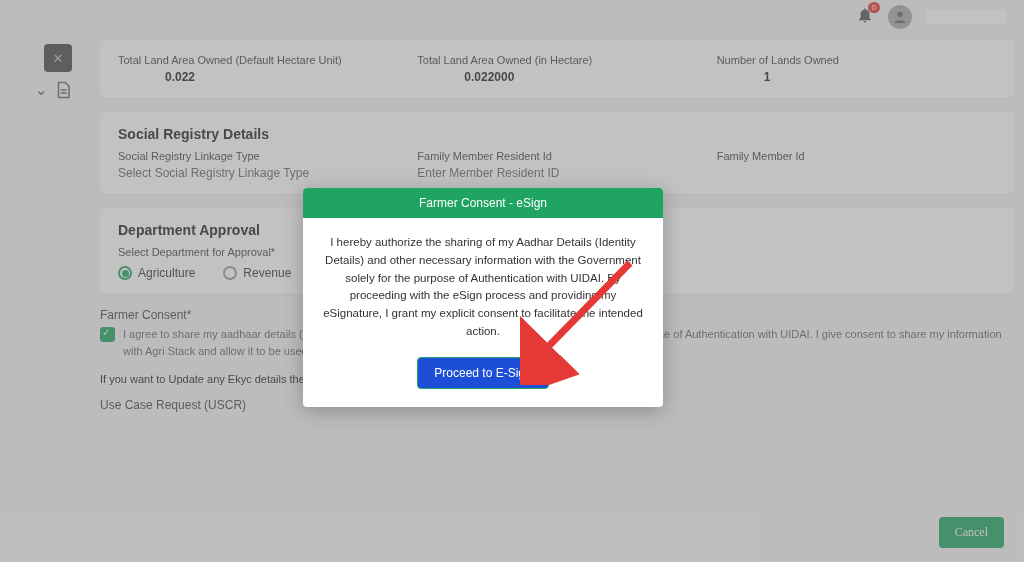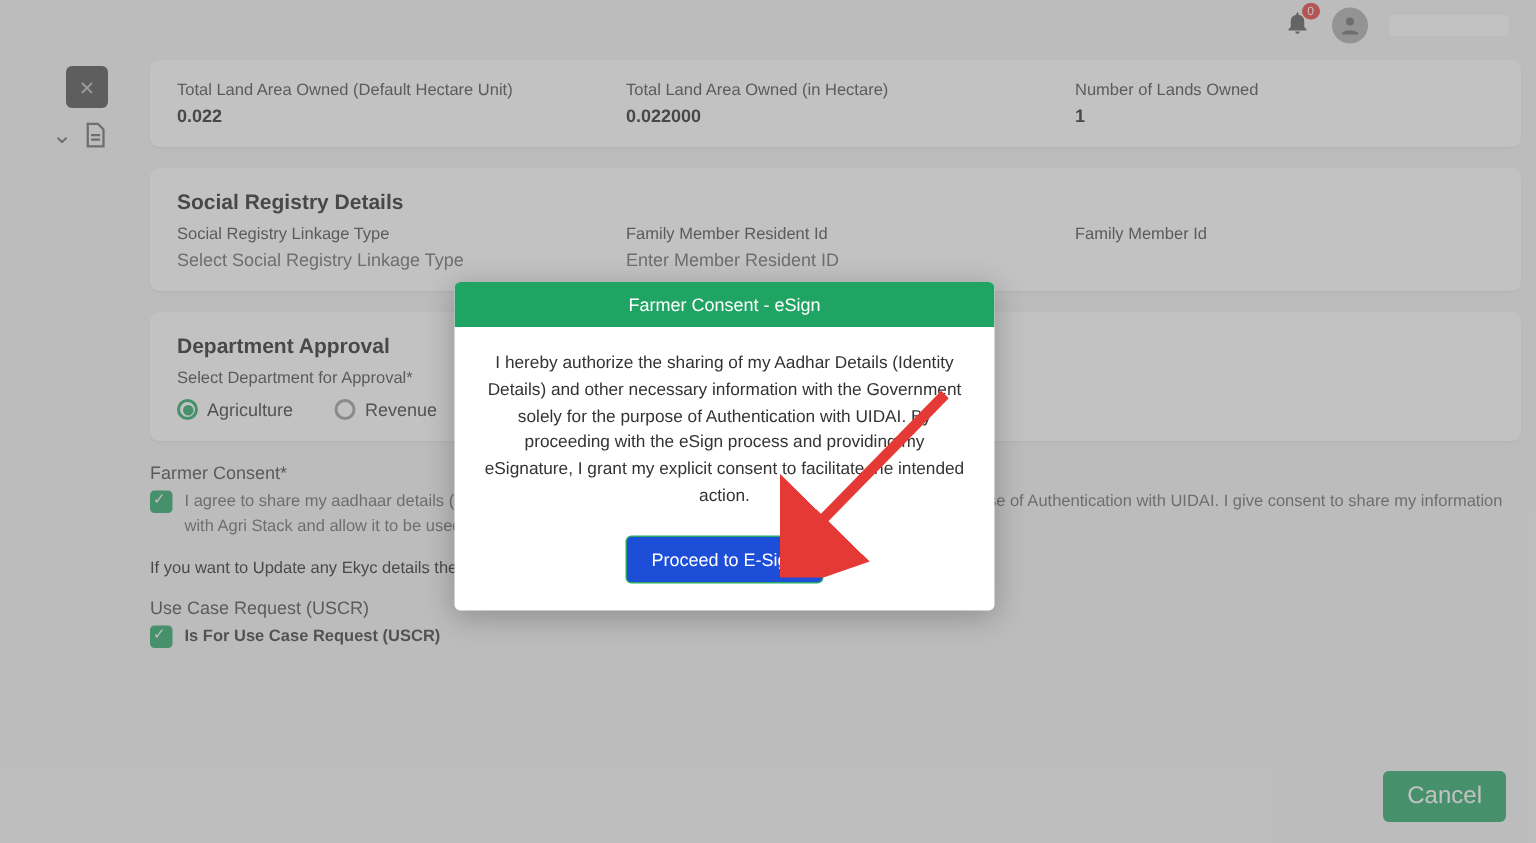--- a/index.html
+++ b/index.html
@@ -17,40 +17,40 @@
   .close-sq { width: 28px; height: 28px; background: #494949; border-radius: 4px; color:#bbb; display:flex;align-items:center;justify-content:center; font-size:13px;}
   .rail-row { display:flex; align-items:center; gap:6px; color:#666;}
   .rail-row svg { width:18px; height:18px; fill:#666;}
 
   .content { position:absolute; left:100px; top:40px; right:10px; }
 
   .card { background:#fff; border-radius:6px; padding:14px 18px; margin-bottom:14px; box-shadow:0 1px 2px rgba(0,0,0,.06);}
   .row3 { display:flex; gap:20px;}
   .col { flex:1; }
   .label { font-size:11px; color:#444; margin-bottom:4px; }
-  .value { font-size:12px; font-weight:600; color:#222;}
+  .value { font-size:12px; font-weight:600; color:#222;margin-left:47px;}
   .value-light { font-size:12px; color:#666;}
 
   .section-title { font-size:14px; font-weight:700; color:#222; margin-bottom:8px;}
 
   .radio-row { display:flex; gap:28px; margin-top:8px;}
   .radio-item { display:flex; align-items:flex-start; gap:6px; font-size:12px; color:#333;}
   .radio { width:14px; height:14px; border-radius:50%; border:2px solid #1fa463; display:inline-flex; align-items:center; justify-content:center;}
   .radio.checked::after { content:""; width:7px; height:7px; border-radius:50%; background:#1fa463;}
   .radio.unchecked { border-color:#999;}
 
   .plain-block { margin:6px 0 10px 0; }
   .plain-label { font-size:12px; color:#444; margin-bottom:4px;}
   .plain-text { font-size:11px; color:#666; line-height:1.5;}
   .check-row { display:flex; gap:8px; align-items:flex-start;}
   .checkbox { width:15px; height:15px; background:#1fa463; border-radius:3px; flex-shrink:0; position:relative; margin-top:1px;}
   .checkbox::after { content:"✓"; color:#fff; font-size:10px; position:absolute; left:2px; top:0;}
   .link { text-decoration:underline; color:#333;}
 
-  .cancel-btn { position:absolute; right:20px; bottom:14px; background:#1fa463; color:#fff; border:none; border-radius:4px; padding:8px 16px; font-size:16px; cursor:pointer;}
+  .cancel-btn { position:absolute; right:20px; bottom:14px; background:#1fa463; color:#fff; border:none; border-radius:4px; padding:8px 16px; font-size:12px; cursor:pointer;font-family:Liberation Serif, serif;}
 
   
   .overlay { position:absolute; inset:0; background:rgba(120,120,120,0.45); }
 
   
   .modal { position:absolute; left:303px; top:188px; width:360px; background:#fff; border-radius:4px; box-shadow:0 4px 20px rgba(0,0,0,.25); overflow:hidden;}
   .modal-head { background:#1fa463; color:#fff; text-align:center; font-size:12px; padding:8px 6px; font-weight:500;}
   .modal-body { padding:16px 18px 18px; text-align:center; font-size:11.5px; color:#333; line-height:1.55;}
   .modal-btn { margin-top:16px; background:#1d4ed8; color:#fff; border:1px solid #29a968; border-radius:4px; padding:8px 16px; font-size:12px; cursor:pointer;}
 
@@ -149,24 +149,20 @@
   </div>
 
   <div class="plain-block">
     <span class="plain-text" style="color:#222;">
       <span>If you want to Update any Ekyc details then click on </span><a href="#" class="link">Update</a>
     </span>
   </div>
 
   <div class="plain-block">
     <div class="plain-label">Use Case Request (USCR)</div>
-    <div class="check-row">
-      <span class="checkbox"></span>
-      <span class="plain-text" style="font-weight:600;color:#333;">Is For Use Case Request (USCR)</span>
-    </div>
   </div>
 
 </div>
 
 <button class="cancel-btn">Cancel</button>
 
 <div class="overlay"></div>
 
 <div class="modal">
   <div class="modal-head">Farmer Consent - eSign</div>

